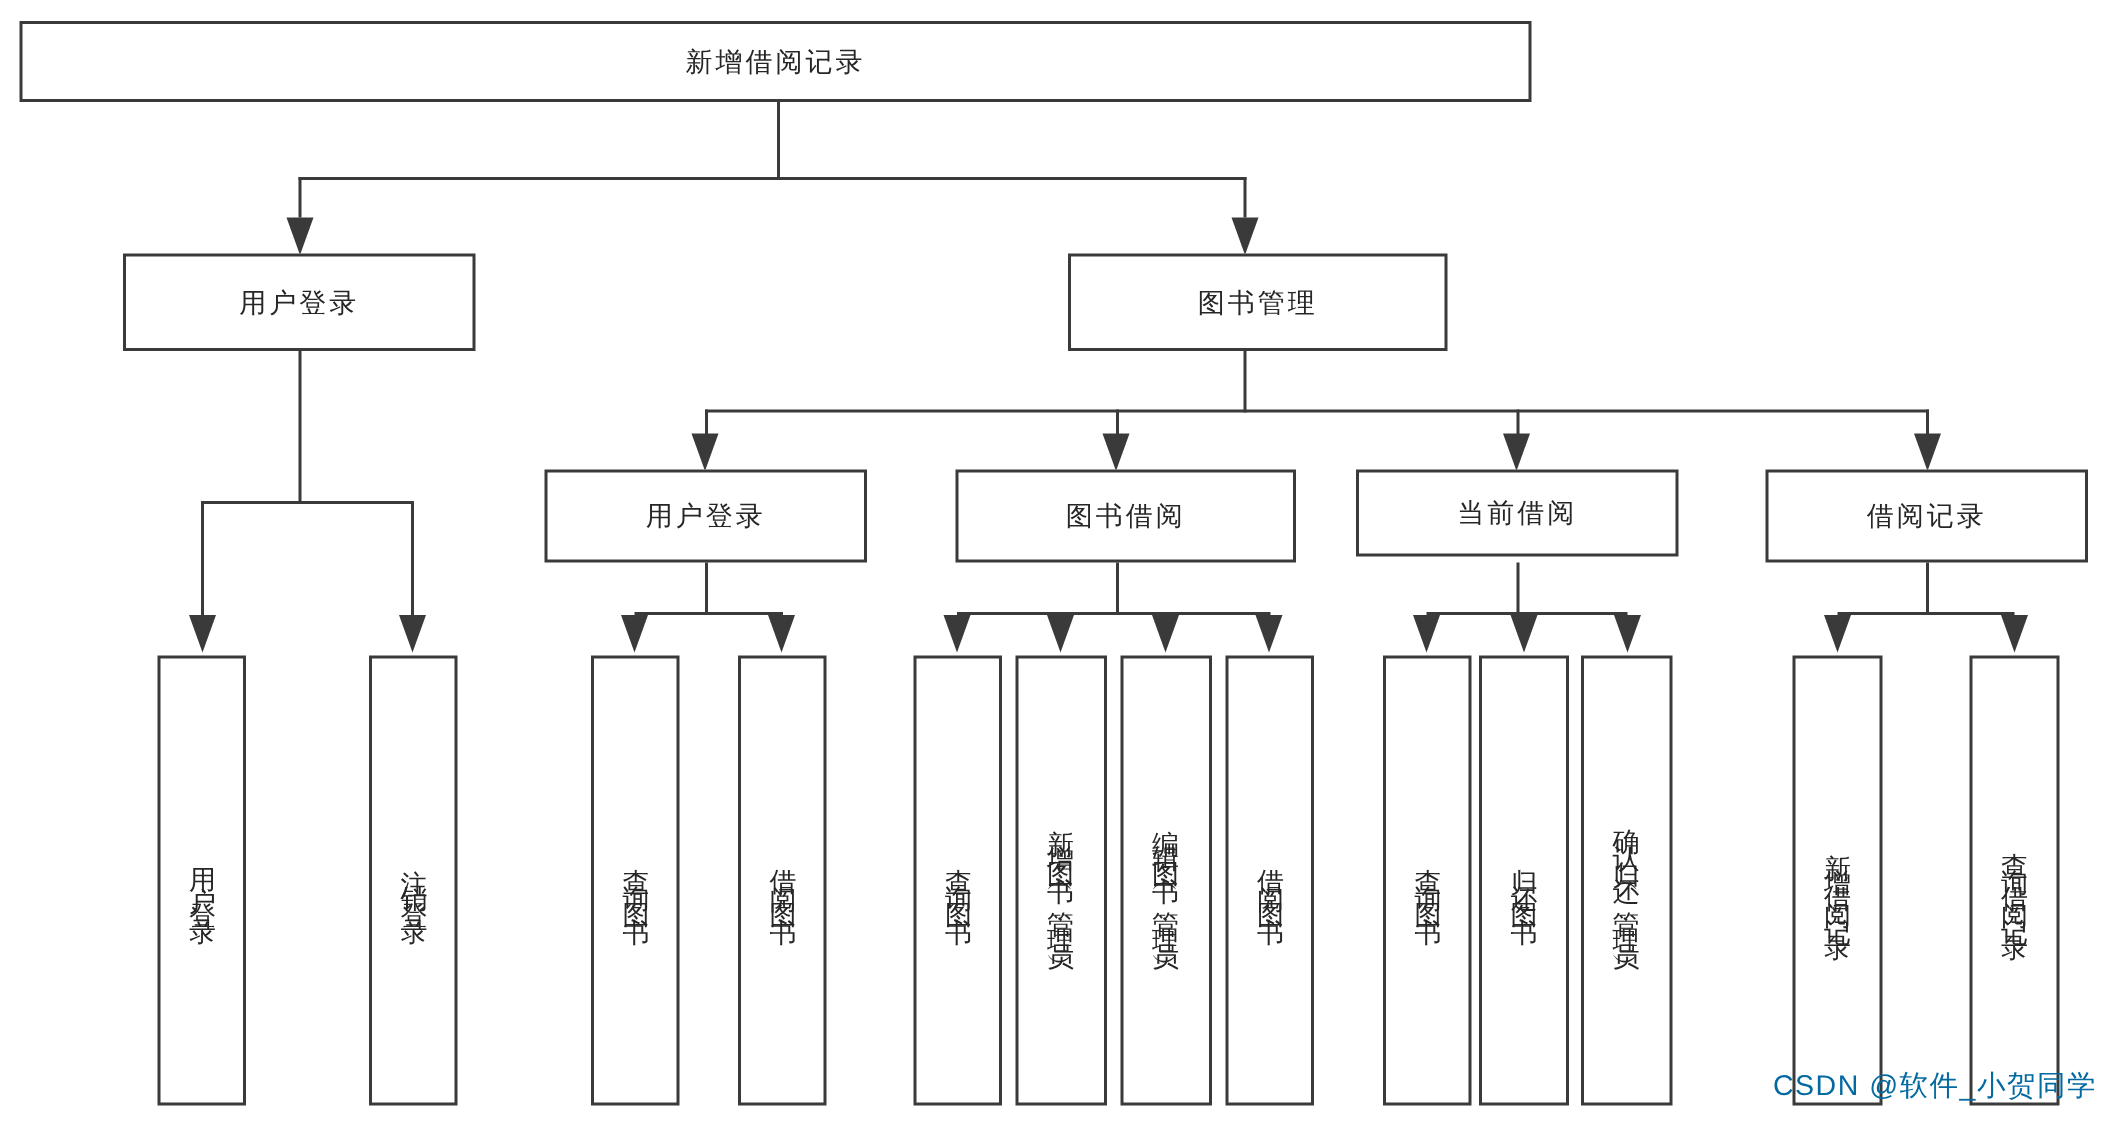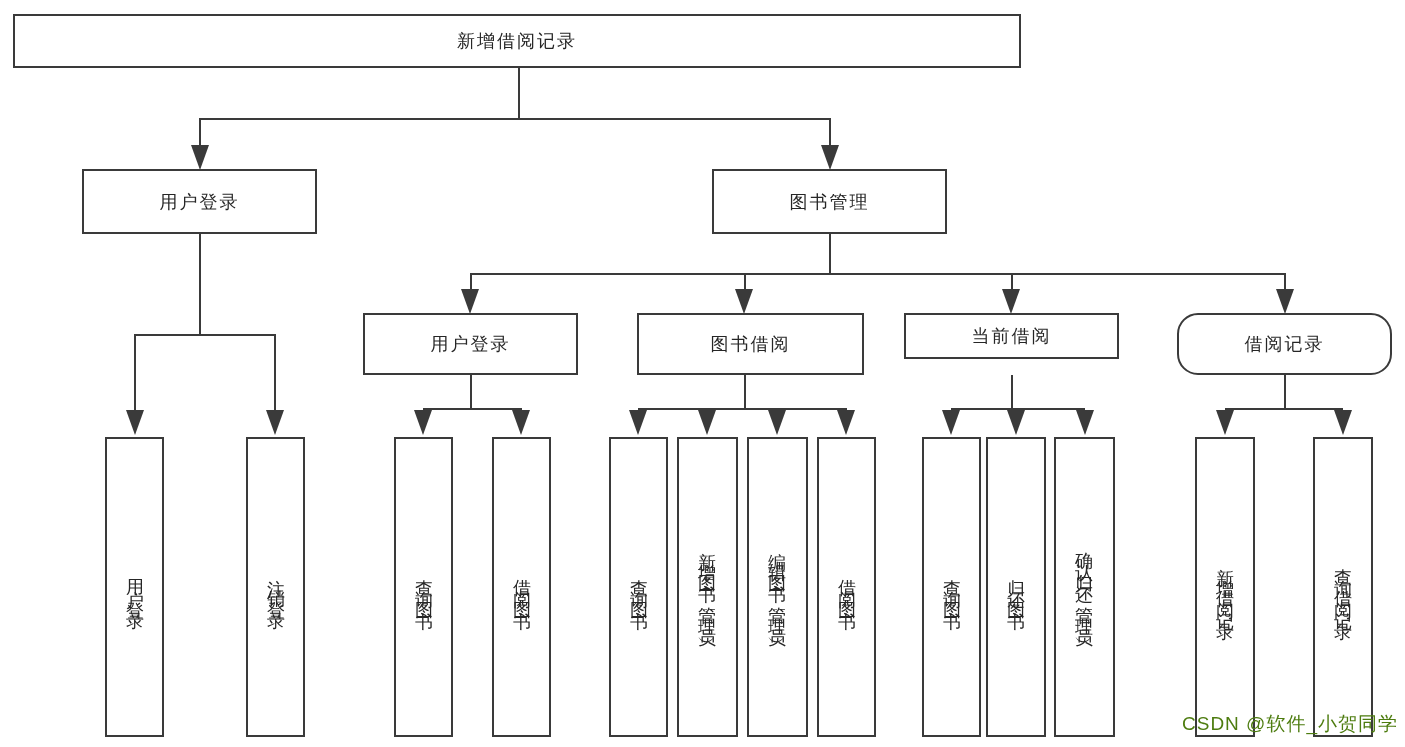--- a/index.html
+++ b/index.html
@@ -61,21 +61,21 @@
     height: 0;
     border-left: 9px solid transparent;
     border-right: 9px solid transparent;
     border-top: 25px solid #3a3a3a;
   }
   .watermark {
     position: absolute;
     left: 1182px;
     top: 711px;
     font-size: 19px;
-    color: #4d7c0f;
+    color: #0369a1;
     letter-spacing: 1px;
     white-space: nowrap;
     z-index: 5;
   }
 </style>
 </head>
 <body>
 
 <div class="canvas">
 
@@ -86,21 +86,21 @@
   <div class="vline" style="left:518px; top:68px; height:52px;"></div>
   <div class="hline" style="left:199px; top:118px; width:632px;"></div>
   <div class="vline" style="left:199px; top:118px; height:27px;"></div>
   <div class="vline" style="left:829px; top:118px; height:27px;"></div>
   <div class="arrow" style="left:191px; top:145px;"></div>
   <div class="arrow" style="left:821px; top:145px;"></div>
 
   <div class="box" style="left:82px; top:169px; width:235px; height:65px;">
     <span>用户登录</span>
   </div>
-  <div class="box" style="left:712px; top:169px; width:235px; height:65px;">
+  <div class="box" style="left:712px; top:169px; width:253px; height:65px;">
     <span>图书管理</span>
   </div>
 
   <div class="vline" style="left:199px; top:234px; height:102px;"></div>
   <div class="hline" style="left:134px; top:334px; width:142px;"></div>
   <div class="vline" style="left:134px; top:334px; height:77px;"></div>
   <div class="vline" style="left:274px; top:334px; height:77px;"></div>
   <div class="arrow" style="left:126px; top:410px;"></div>
   <div class="arrow" style="left:266px; top:410px;"></div>
 
@@ -114,24 +114,24 @@
   <div class="arrow" style="left:735px; top:289px;"></div>
   <div class="arrow" style="left:1002px; top:289px;"></div>
   <div class="arrow" style="left:1276px; top:289px;"></div>
 
   <div class="box" style="left:363px; top:313px; width:215px; height:62px;">
     <span>用户登录</span>
   </div>
   <div class="box" style="left:637px; top:313px; width:227px; height:62px;">
     <span>图书借阅</span>
   </div>
-  <div class="box" style="left:904px; top:313px; width:215px; height:46px;">
+  <div class="box" style="left:904px; top:313px; width:215px; height:58px;">
     <span>当前借阅</span>
   </div>
-  <div class="box" style="left:1177px; top:313px; width:215px; height:62px;border-radius:21px;">
+  <div class="box" style="left:1177px; top:313px; width:215px; height:62px;">
     <span>借阅记录</span>
   </div>
 
   <div class="vline" style="left:470px; top:375px; height:34px;"></div>
   <div class="hline" style="left:423px; top:408px; width:99px;"></div>
   <div class="arrow" style="left:414px; top:410px;"></div>
   <div class="arrow" style="left:512px; top:410px;"></div>
 
   <div class="vline" style="left:744px; top:375px; height:34px;"></div>
   <div class="hline" style="left:638px; top:408px; width:209px;"></div>

